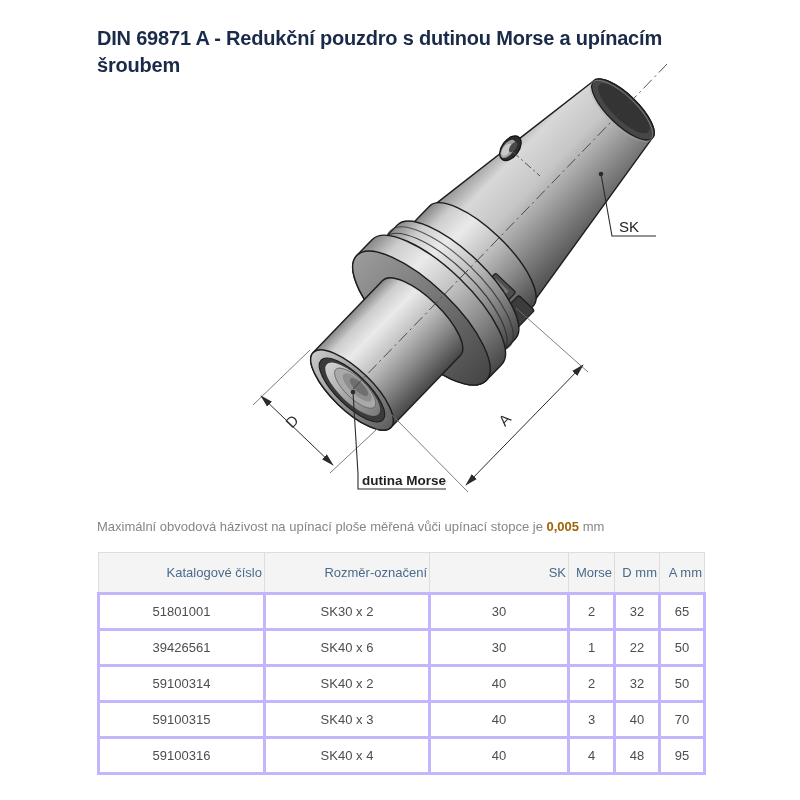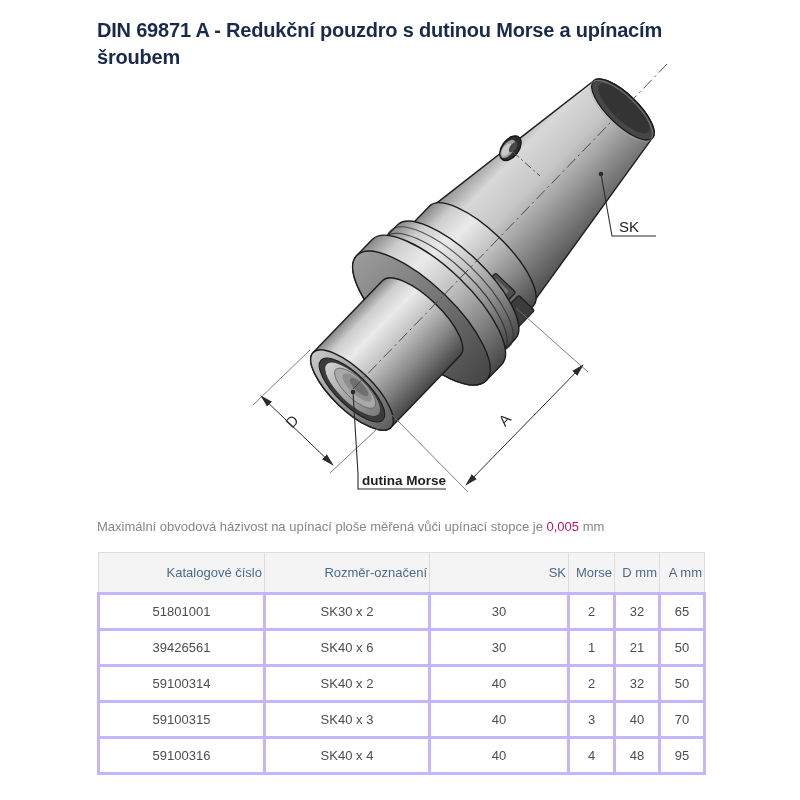--- a/index.html
+++ b/index.html
@@ -1,30 +1,30 @@
 <!DOCTYPE html>
 <html><head>
 <meta charset="utf-8">
 <style>
   html,body{margin:0;padding:0;}
   body{
     width:800px;height:800px;position:relative;background:#ffffff;
     font-family:"Liberation Sans", sans-serif;overflow:hidden;
   }
   .page-title{
-    position:absolute;left:97px;top:4px;width:648px;
+    position:absolute;left:97px;top:12px;width:648px;
     font-size:20px;line-height:27px;font-weight:700;color:#1a2b4a;
     letter-spacing:-0.2px;
   }
   .drawing-wrap{position:absolute;left:95px;top:55px;width:610px;height:445px;}
   .note{
     position:absolute;left:97px;top:506px;width:640px;
     font-size:13px;color:#868686;
   }
-  .note b{color:#be185d;font-weight:400;}
+  .note b{color:#a16207;font-weight:700;}
   table.catalog{
     position:absolute;left:97px;top:552px;width:606px;
     border-collapse:collapse;font-size:13px;table-layout:fixed;
   }
   table.catalog th{
     background:#f4f4f4;color:#4a6a8c;font-weight:400;
     height:39px;border:1px solid #dddddd;text-align:right;padding:0 2px;
   }
   table.catalog td{
     color:#4d4d4d;height:33px;border:3px solid #c4b5fd;
@@ -177,21 +177,21 @@
         <td>30</td>
         <td>2</td>
         <td>32</td>
         <td>65</td>
       </tr>
       <tr>
         <td>39426561</td>
         <td>SK40 x 6</td>
         <td>30</td>
         <td>1</td>
-        <td>21</td>
+        <td>22</td>
         <td>50</td>
       </tr>
       <tr>
         <td>59100314</td>
         <td>SK40 x 2</td>
         <td>40</td>
         <td>2</td>
         <td>32</td>
         <td>50</td>
       </tr>

